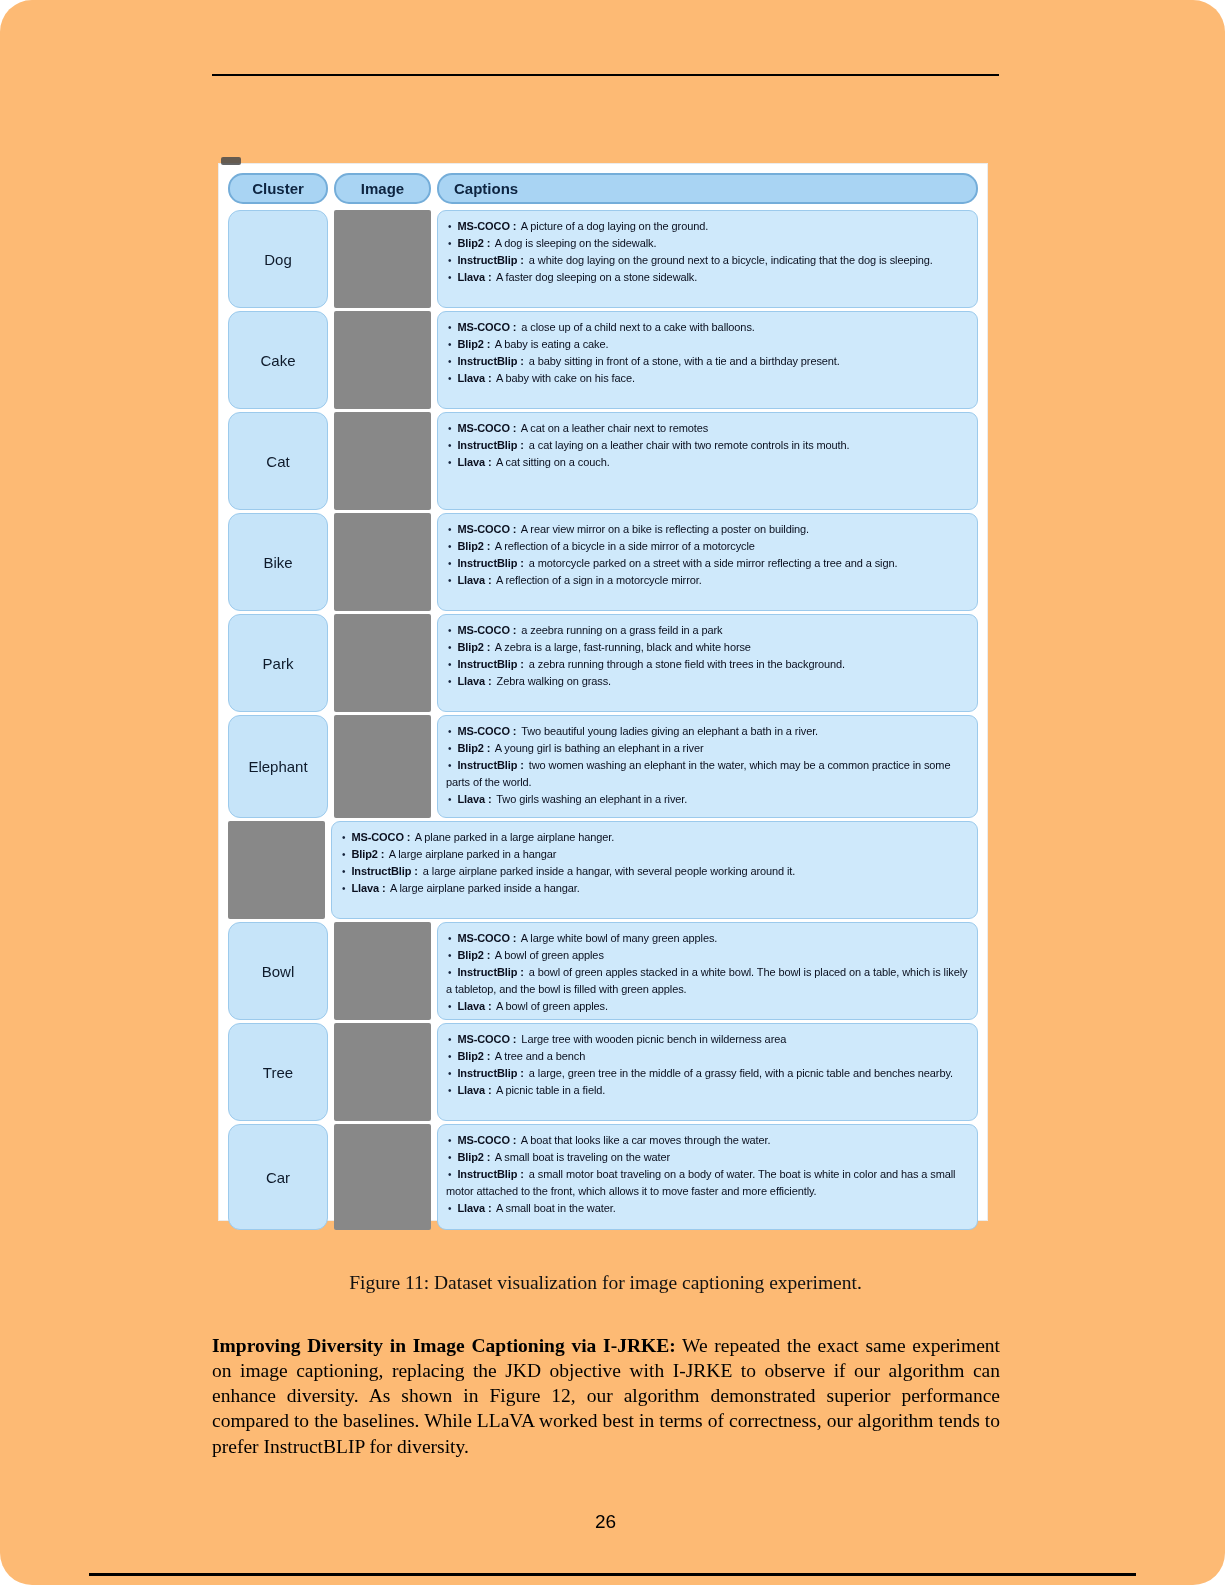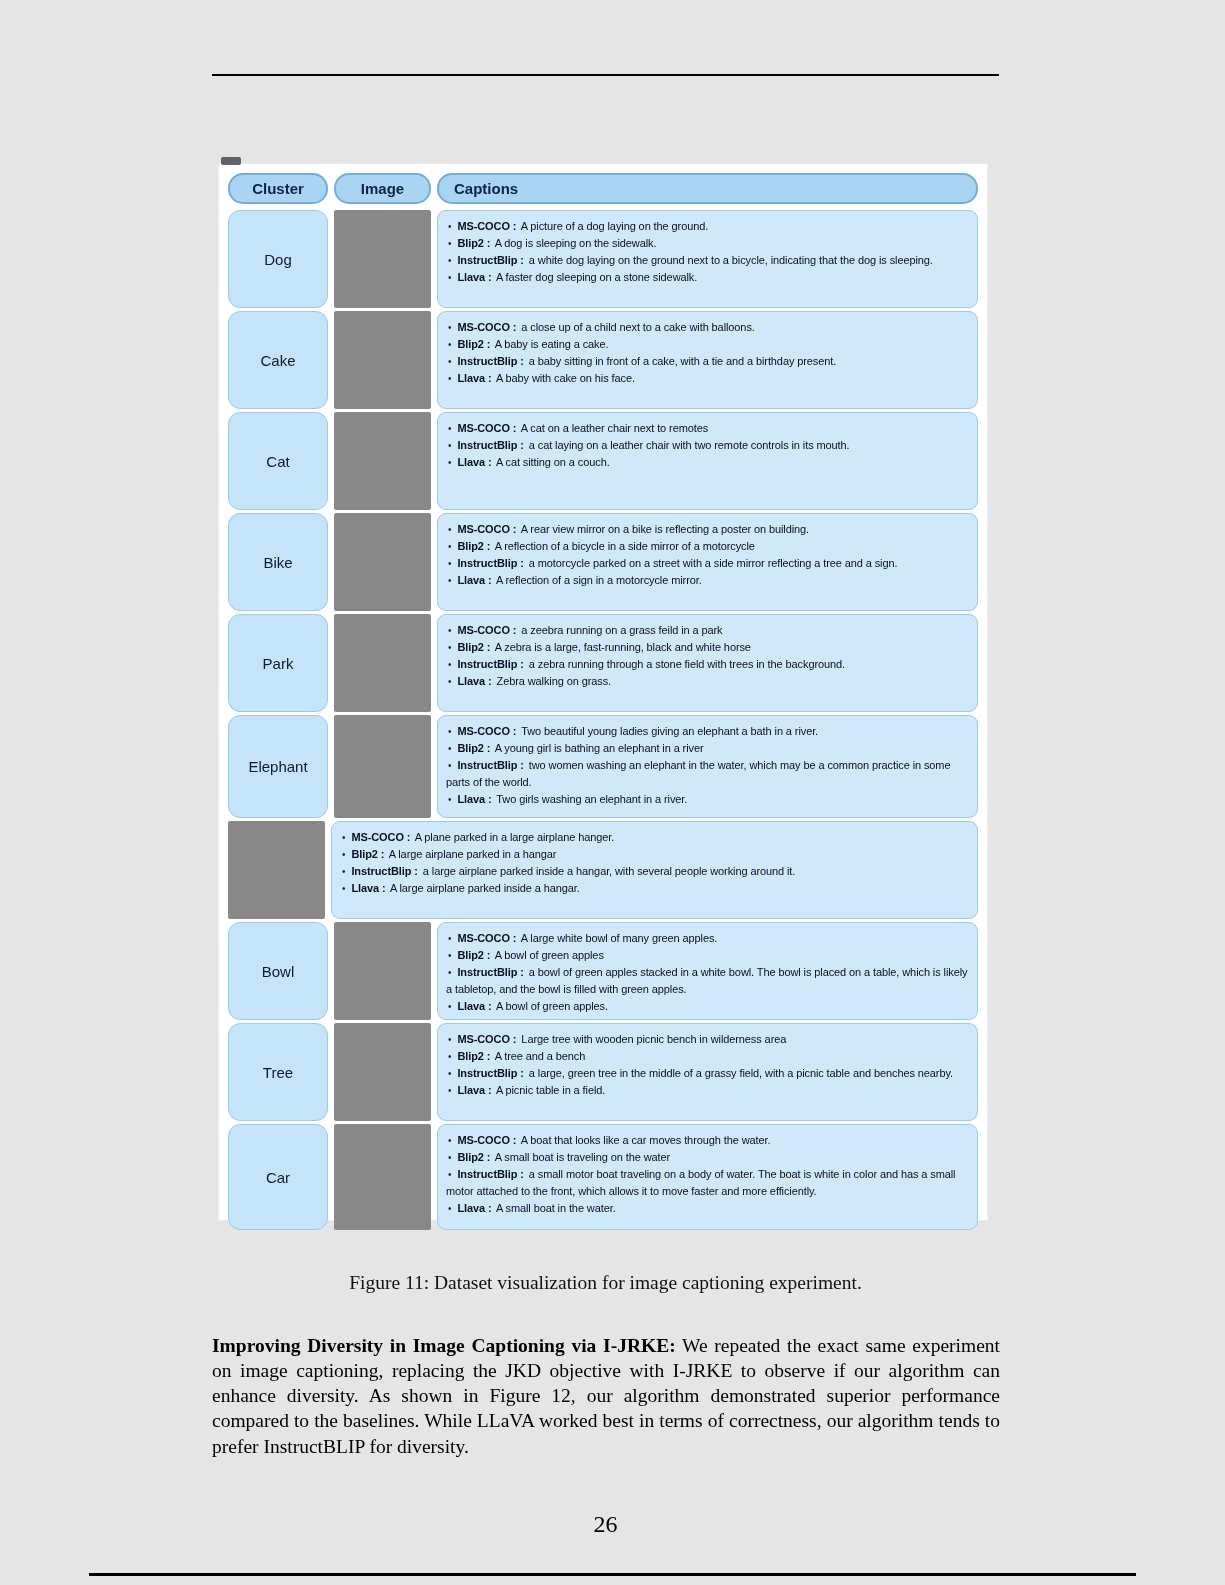--- a/index.html
+++ b/index.html
@@ -1,17 +1,17 @@
 <!DOCTYPE html>
 <html><head>
 <meta charset="utf-8">
 <style>
   html,body{margin:0;padding:0;background:#ffffff;}
-  .page{position:relative;width:1225px;height:1585px;background:#e5e5e5;overflow:hidden;
-        font-family:"Liberation Sans",sans-serif;}
+  .page{position:relative;width:1225px;height:1585px;background:#fdba74;overflow:hidden;
+        font-family:"Liberation Sans",sans-serif;border-radius:32px;}
 
   .top-rule{position:absolute;left:212px;top:74px;width:787px;height:2px;background:#000;}
   .bottom-rule{position:absolute;left:89px;top:1573px;width:1047px;height:3px;background:#000;}
 
   .figure-panel{position:absolute;left:218px;top:163px;width:770px;height:1058px;
         background:#ffffff;border:1px solid #ececec;box-sizing:border-box;padding:9px 9px;}
   .corner-mark{position:absolute;left:2px;top:-7px;width:20px;height:8px;background:#4a4a4a;
         border-radius:2px;opacity:.85;}
 
   .thead{display:flex;gap:6px;margin-bottom:6px;}
@@ -76,21 +76,21 @@
     linear-gradient(180deg,#6a7a84 0%,#4f5f6a 40%,#3d4a54 100%);}
 
   .fig-caption{position:absolute;left:212px;top:1272px;width:787px;text-align:center;
         font-family:"Liberation Serif",serif;font-size:19.5px;color:#111;}
 
   .body-par{position:absolute;left:212px;top:1333px;width:788px;margin:0;
         font-family:"Liberation Serif",serif;font-size:19.5px;line-height:1.29;
         text-align:justify;color:#000;}
 
   .page-number{position:absolute;left:212px;top:1511px;width:787px;text-align:center;
-        font-family:Liberation Serif, serif;font-size:24px;color:#000;}
+        font-family:Liberation Sans, sans-serif;font-size:19px;color:#000;}
 </style>
 </head>
 <body>
 
 <div class="page">
 
   <div class="top-rule"></div>
 
   <div class="figure-panel">
     <div class="corner-mark"></div>
@@ -114,21 +114,21 @@
             </ul>
           </div>
         </div>
         <div class="trow">
           <div class="cell cluster">Cake</div>
           <div class="cell image img-1"></div>
           <div class="cell captions">
             <ul class="caps">
               <li class="cap"><b>MS-COCO :</b> <span>a close up of a child next to a cake with balloons.</span></li>
               <li class="cap"><b>Blip2 :</b> <span>A baby is eating a cake.</span></li>
-              <li class="cap"><b>InstructBlip :</b> <span>a baby sitting in front of a cake, with a tie and a birthday present.</span></li>
+              <li class="cap"><b>InstructBlip :</b> <span>a baby sitting in front of a stone, with a tie and a birthday present.</span></li>
               <li class="cap"><b>Llava :</b> <span>A baby with cake on his face.</span></li>
             </ul>
           </div>
         </div>
         <div class="trow">
           <div class="cell cluster">Cat</div>
           <div class="cell image img-2"></div>
           <div class="cell captions">
             <ul class="caps">
               <li class="cap"><b>MS-COCO :</b> <span>A cat on a leather chair next to remotes</span></li>

